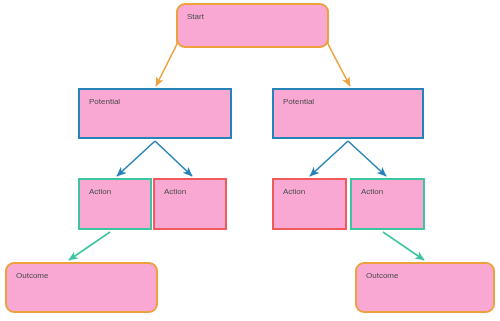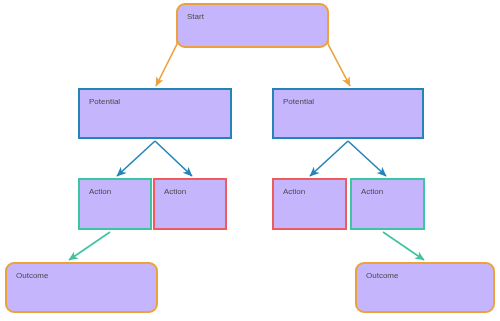--- a/index.html
+++ b/index.html
@@ -19,21 +19,21 @@
     position: absolute;
     left: 0;
     top: 0;
     width: 500px;
     height: 321px;
     pointer-events: none;
   }
   .node {
     position: absolute;
     box-sizing: border-box;
-    background: #c4b5fd;
+    background: #f9a8d4;
     border-style: solid;
     border-width: 2px;
   }
   .node .node-label {
     position: absolute;
     left: 9px;
     top: 7px;
     font-size: 8px;
     line-height: 10px;
     color: #4a4a4a;

